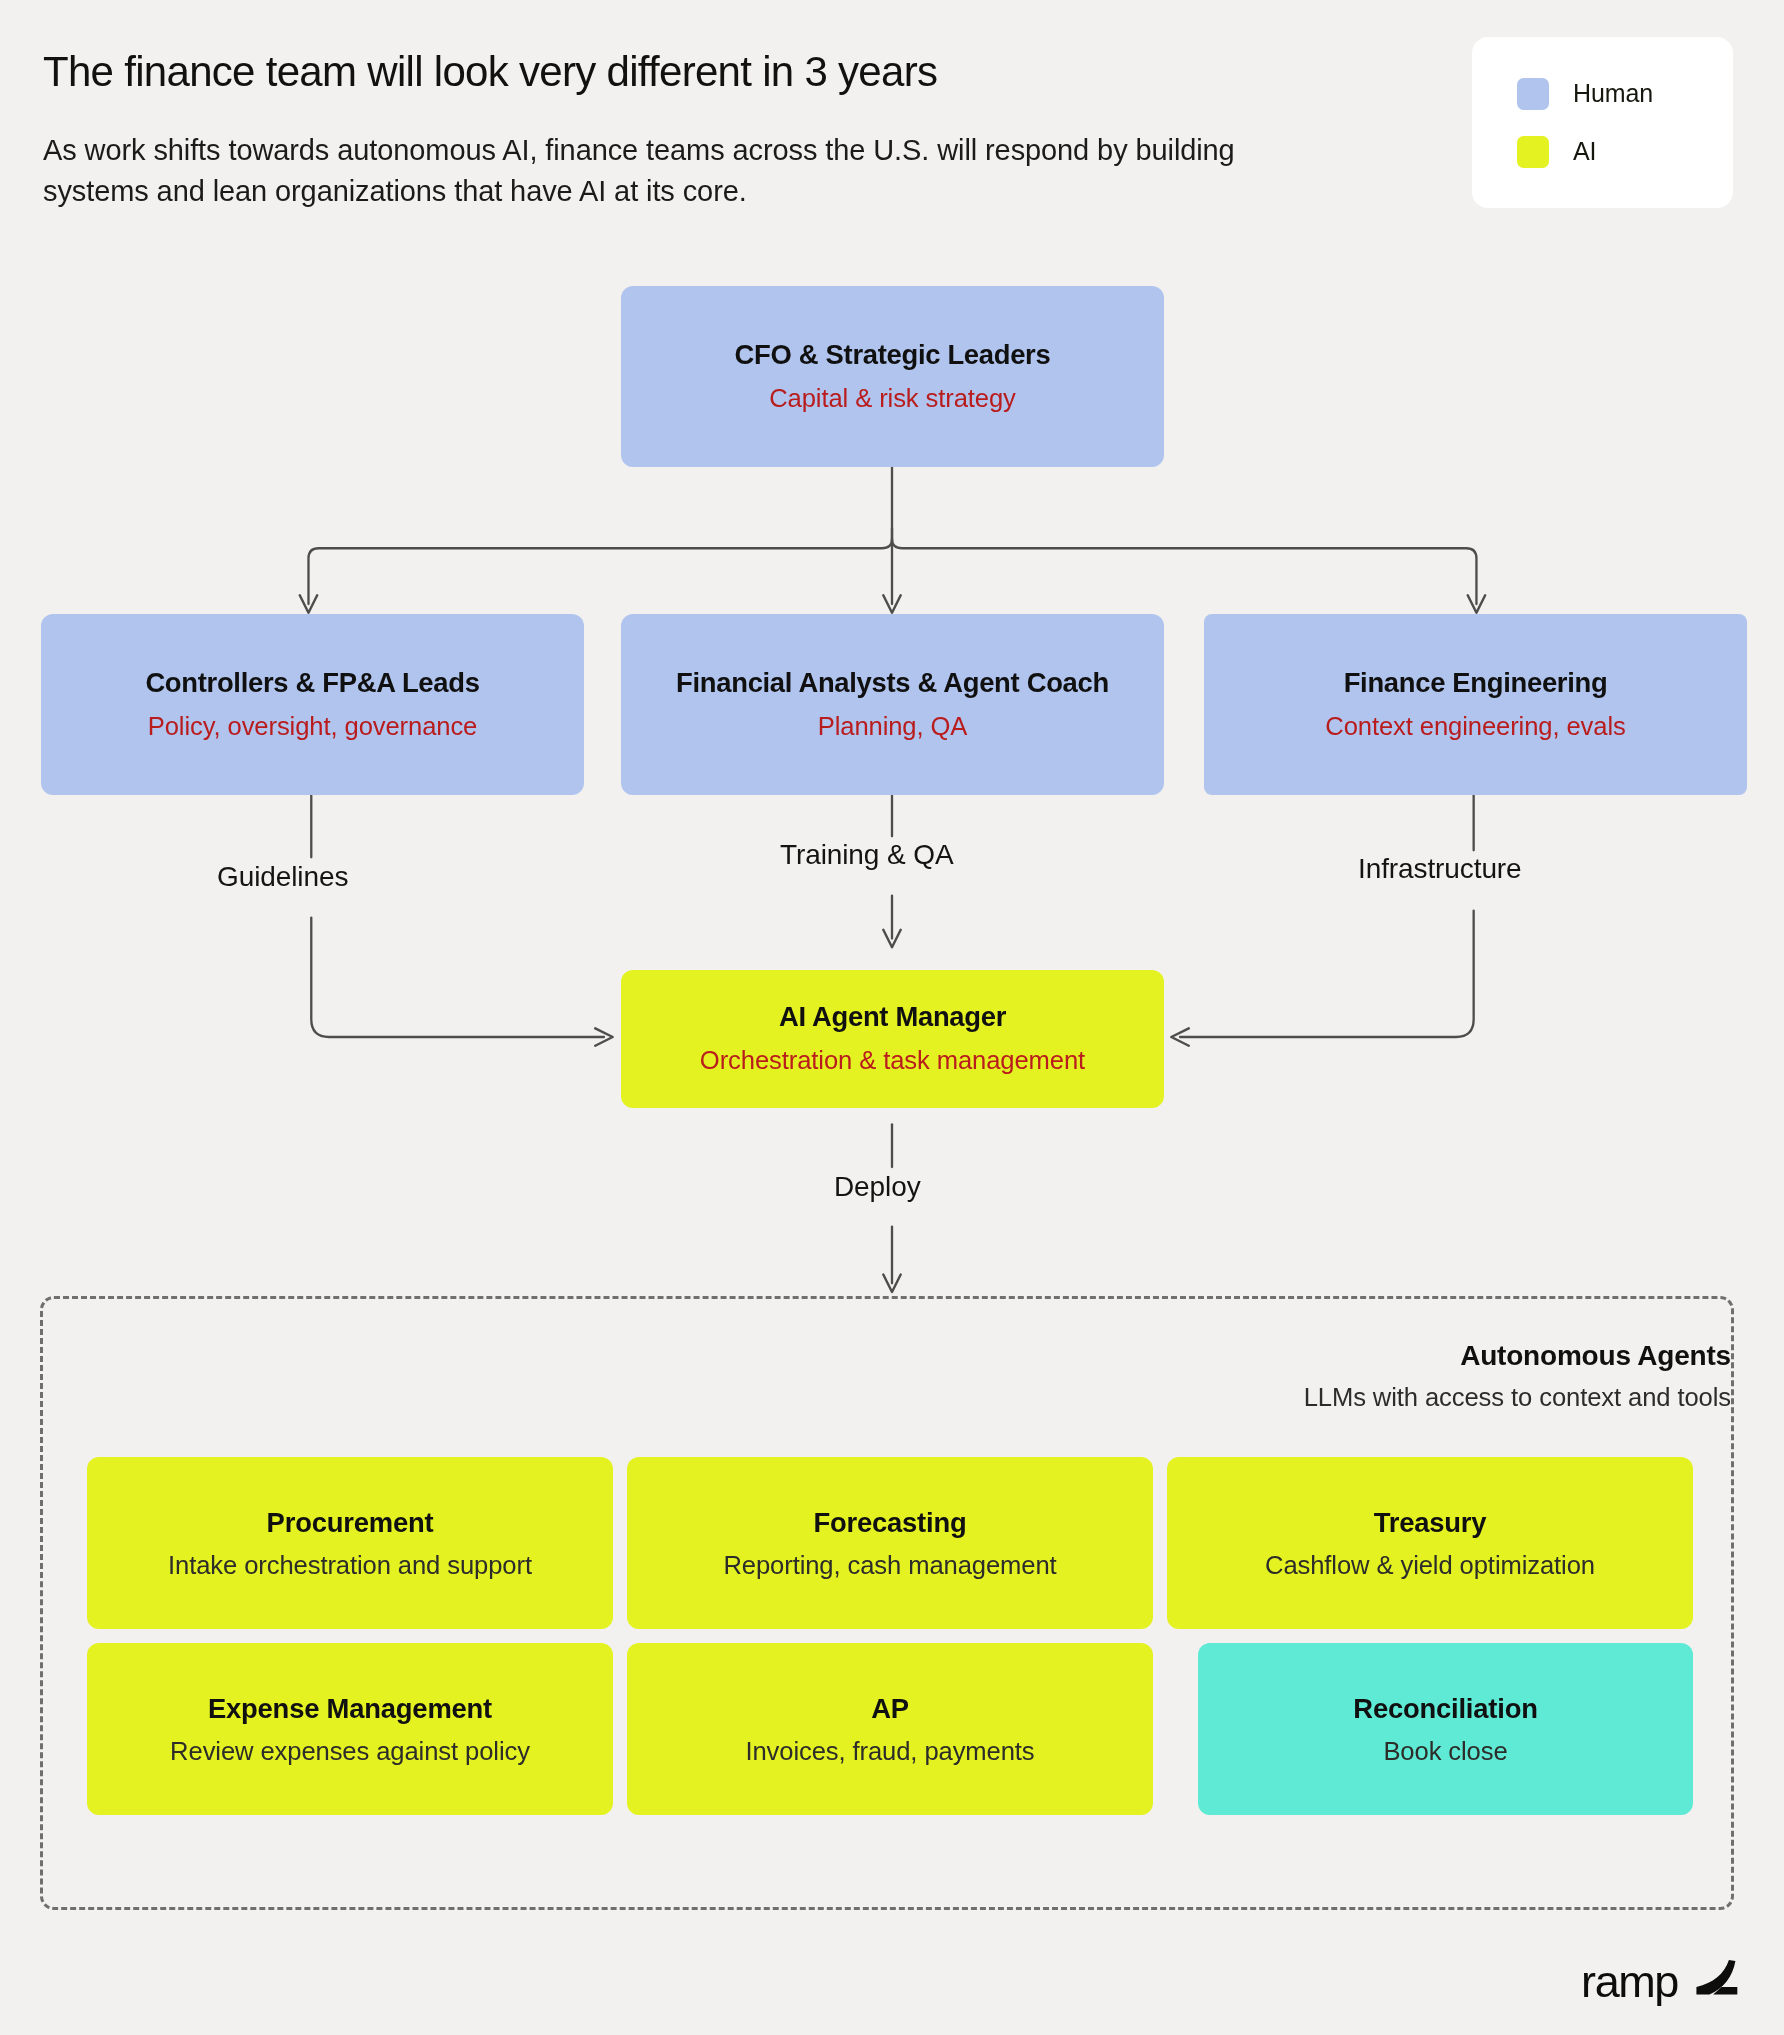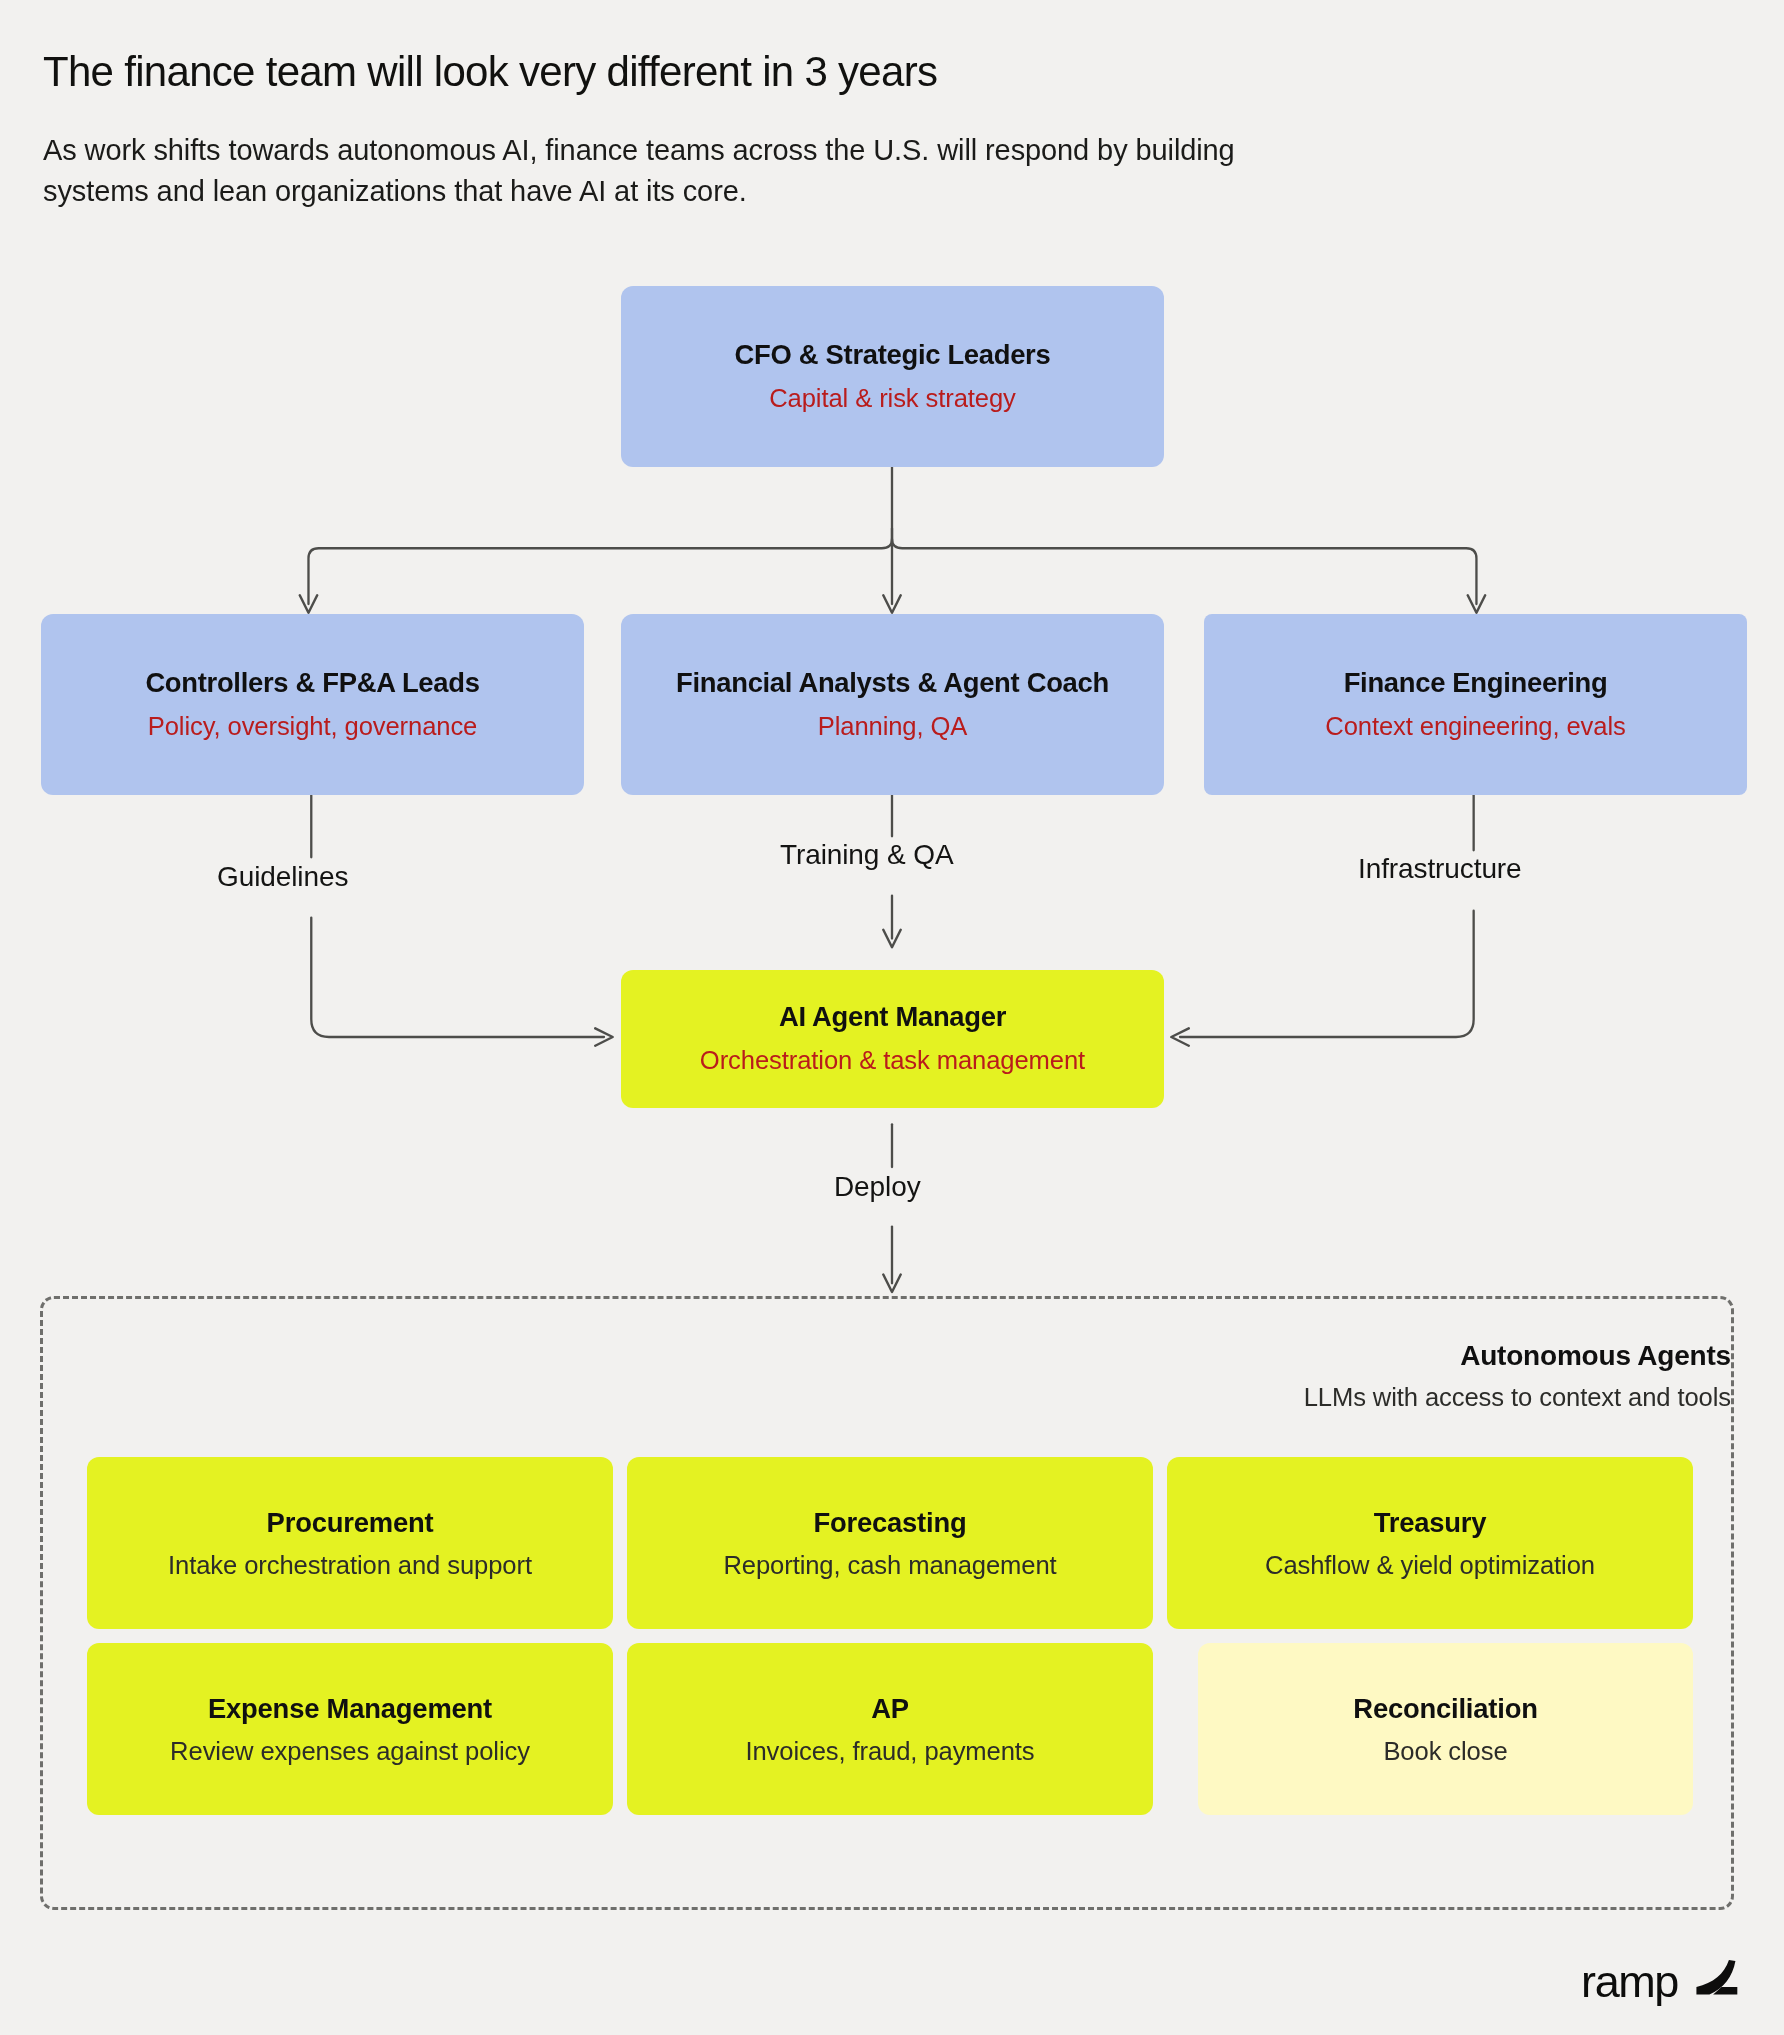--- a/index.html
+++ b/index.html
@@ -189,20 +189,30 @@
   }
 </style>
 </head>
 <body>
 
 <div id="canvas">
 
   <h1 id="title">The finance team will look very different in 3 years</h1>
   <p id="subtitle">As work shifts towards autonomous AI, finance teams across the U.S. will respond by building systems and lean organizations that have AI at its core.</p>
 
+  <div id="legend">
+    <div class="legend-row">
+      <span class="legend-swatch" style="background:#b0c4ee"></span>
+      <span class="legend-label">Human</span>
+    </div>
+    <div class="legend-row">
+      <span class="legend-swatch" style="background:#e4f222"></span>
+      <span class="legend-label">AI</span>
+    </div>
+  </div>
 
   <svg id="wires" viewBox="0 0 3840 4380" width="1784" height="2035">
     <defs>
       <marker id="ah" viewBox="0 0 12 12" refX="6" refY="6" markerWidth="9" markerHeight="9" orient="auto-start-reverse">
         <path d="M1 1 L11 6 L1 11" fill="none" stroke="#4d4d4a" stroke-width="1.4" stroke-linecap="round" stroke-linejoin="round"></path>
       </marker>
     </defs>
     <g fill="none" stroke="#4d4d4a" stroke-width="5" stroke-linecap="round">
 
       <path d="M1920 1005 L1920 1138" marker-end="none"></path>
@@ -287,21 +297,21 @@
       <div class="agent-card" style="background:#e4f222;">
         <span class="a-title">Expense Management</span>
         <span class="a-sub">Review expenses against policy</span>
       </div>
 
       <div class="agent-card" style="background:#e4f222;">
         <span class="a-title">AP</span>
         <span class="a-sub">Invoices, fraud, payments</span>
       </div>
 
-      <div class="agent-card" style="background:#fef9c3;margin-left:31px;">
+      <div class="agent-card" style="background:#5eead4;margin-left:31px;">
         <span class="a-title">Reconciliation</span>
         <span class="a-sub">Book close</span>
       </div>
 
     </div>
   </div>
 
   <div id="brand">
     <span id="brand-word">ramp</span>
     <svg width="52" height="45" viewBox="0 0 112 96">

